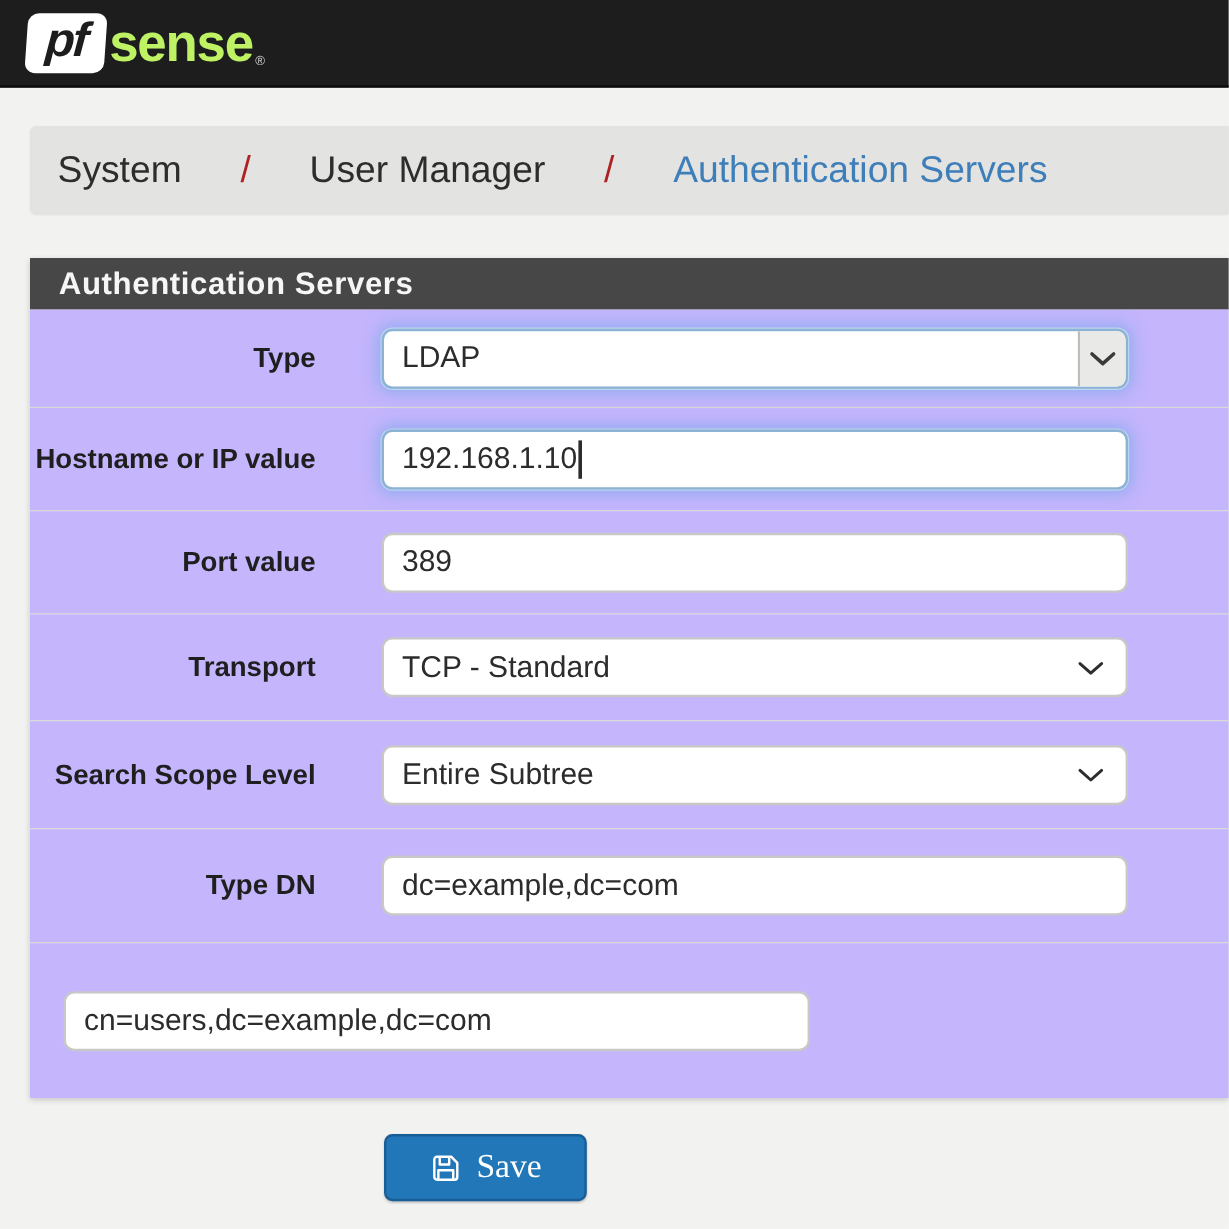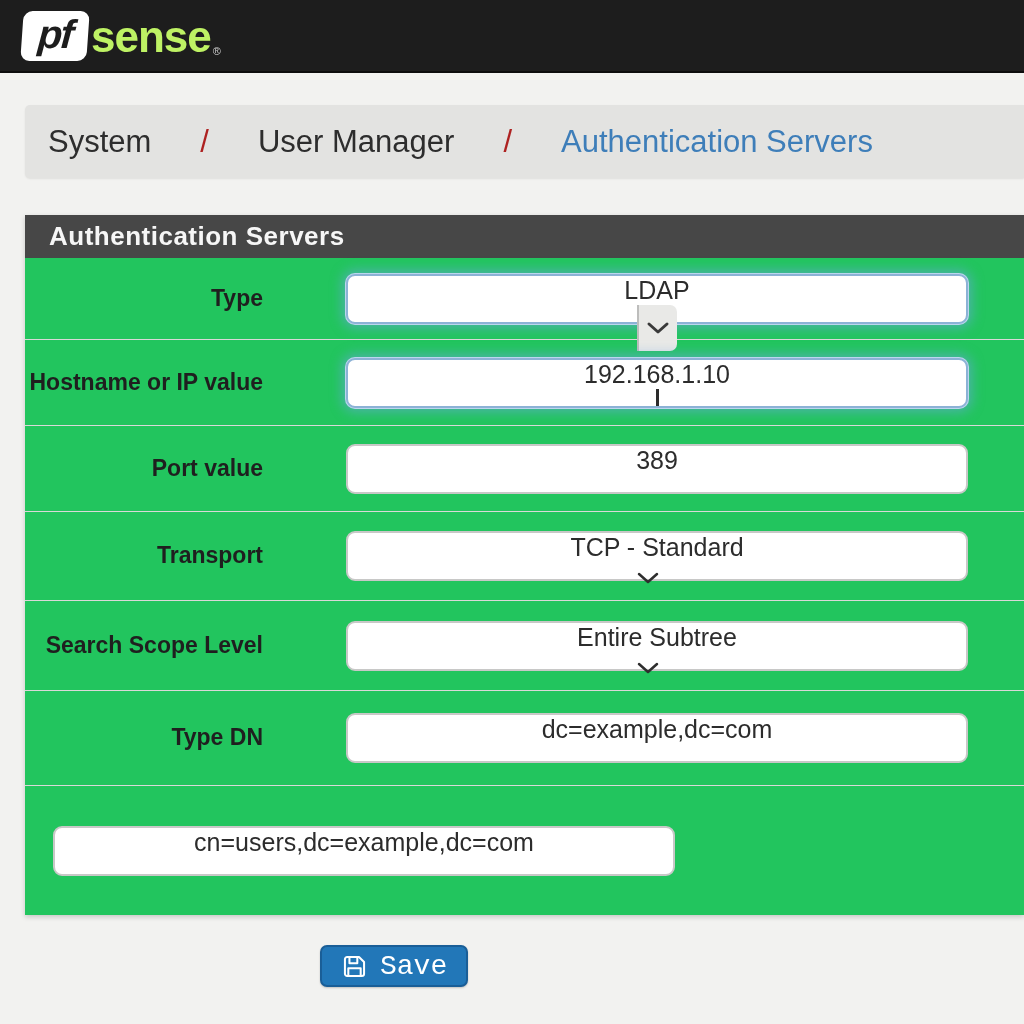--- a/index.html
+++ b/index.html
@@ -59,22 +59,21 @@
   .panel-header {
     height:43px; background:#474747;
     display:flex; align-items:center;
     padding-left:24px;
     color:#f6f6f6; font-weight:bold; font-size:26px;
     letter-spacing:0.5px;
   }
   .form-row {
     display:flex; align-items:center;
     border-bottom:1px solid #d9d9d8;
-    background:#22c55e;
-    gap:28px;
+    background:#c4b5fd;
   }
   .form-row:last-child { border-bottom:none; }
   .row-type       { height:82px; }
   .row-hostname   { height:86px; }
   .row-port       { height:86px;align-items:center; }
   .row-transport  { height:89px; }
   .row-scope      { height:90px; }
   .row-basedn     { height:95px; }
   .row-containers { height:129px; }
 
@@ -86,22 +85,22 @@
     flex-shrink:0;
   }
   .control-cell { margin-left:28px; width:622px; position:relative; }
 
   .ctl {
     width:622px; height:50px;
     border:2px solid #c8c8c7; border-radius:9px;
     background:#ffffff;
     display:flex; align-items:center;
     font-size:25px; color:#2c2c2c;
+    padding-left:15px;
     cursor:pointer;
-    flex-direction:column;
   }
   .ctl-focus {
     border-color:#8cb2d6;
     box-shadow:0 0 0 1px #bcd6ee, 0 0 12px 4px rgba(110,165,230,0.55);
   }
   .ctl-select { justify-content:space-between; padding-right:0; }
   .chev-plain { margin-right:18px; flex-shrink:0; }
   .chev-btn {
     width:40px; height:100%;
     background:#e9e9e7;
@@ -114,24 +113,24 @@
     display:inline-block; width:3px; height:32px;
     background:#2c2c2c; margin-left:1px; vertical-align:middle;
   }
 
   
   .save-btn {
     margin:30px 0 0 320px;
     background:#2277b8;
     border:2px solid #1a5e97;
     border-radius:7px;
-    height:42px; padding:0 19px;
+    height:56px; padding:0 36px;
     display:flex; align-items:center; gap:12px;
     color:#ffffff; font-size:28px;
-    font-family:Liberation Mono, monospace;
+    font-family:Liberation Serif, serif;
     cursor:pointer;
     box-shadow:0 1px 2px rgba(0,0,0,0.2);
   }
   .save-btn svg { display:block; }
 </style>
 </head>
 <body>
 
 <div class="topbar">
   <div class="logo">

